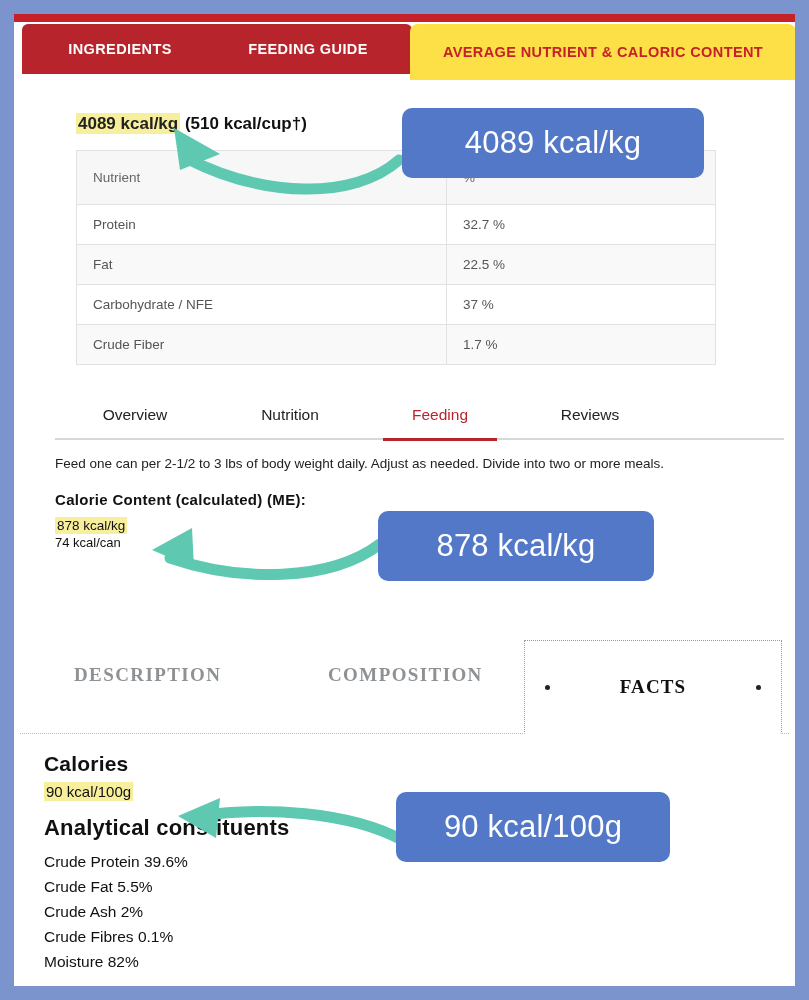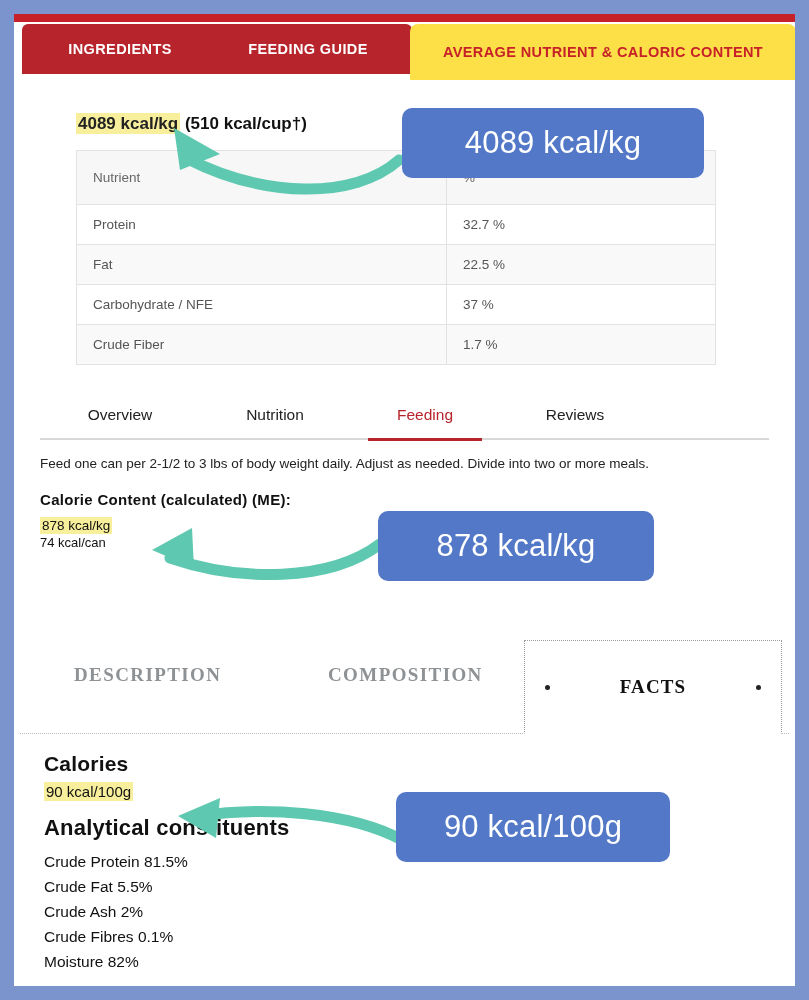--- a/index.html
+++ b/index.html
@@ -85,21 +85,21 @@
     padding: 12px 16px;
     text-align: left;
     font-weight: normal;
   }
   table.nut th { height: 54px; color: #666; }
   table.nut tr.head { background: #f7f7f7; }
   table.nut tr.alt { background: #f9f9f9; }
   table.nut td.col1 { width: 370px; }
 
   
-  .sec2 { position: absolute; left: 0; top: 378px; width: 781px; }
+  .sec2 { position: absolute; left: 15px; top: 378px; width: 781px; }
   .tabrow {
     position: relative;
     margin: 0 26px;
     height: 48px;
     border-bottom: 2px solid #d8d8d8;
     display: flex;
     align-items: center;
   }
   .tab2 {
     font-size: 15.5px;
@@ -330,21 +330,21 @@
     </div>
   </div>
 
   <div class="facts">
     <div class="h1">Calories</div>
     <div>
       <span class="kcal90 hl">90 kcal/100g</span>
     </div>
     <div class="h2">Analytical constituents</div>
     <ul>
-      <li>Crude Protein 81.5%</li>
+      <li>Crude Protein 39.6%</li>
       <li>Crude Fat 5.5%</li>
       <li>Crude Ash 2%</li>
       <li>Crude Fibres 0.1%</li>
       <li>Moisture 82%</li>
     </ul>
   </div>
 
   <svg class="arrow" style="left:130px; top:104px;" width="270" height="80" viewBox="0 0 270 80">
     <path d="M255,42 C210,82 120,80 42,40" fill="none" stroke="#5ec9b0" stroke-width="11" stroke-linecap="round"></path>
     <path d="M30,10 L36,52 L76,36 Z" fill="#5ec9b0"></path>

